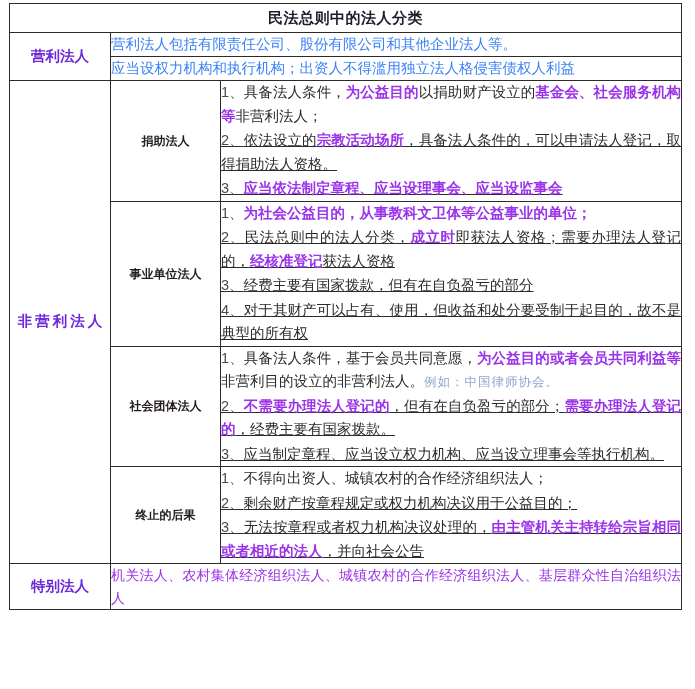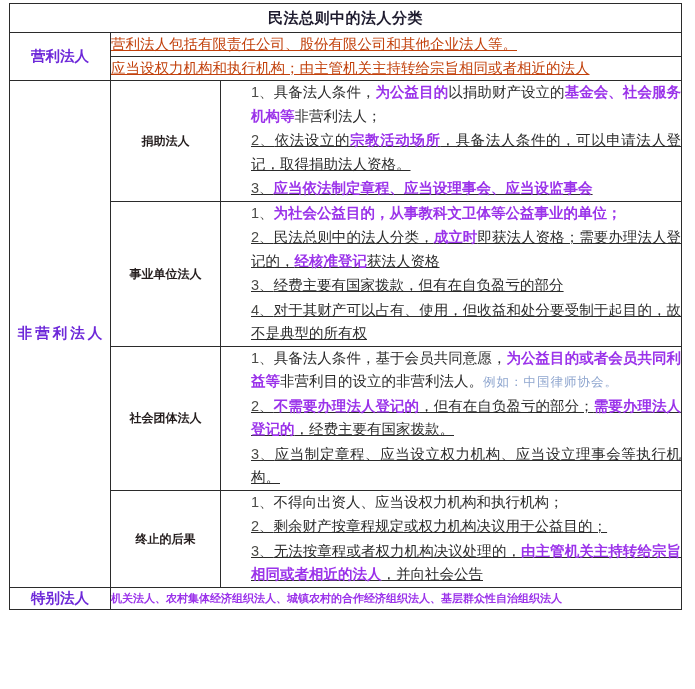--- a/index.html
+++ b/index.html
@@ -67,57 +67,55 @@
   .content-cell {
     font-size: 14.5px;
     color: #2b2b2b;
     line-height: 1.62;
     padding: 4px 7px 5px 8px;
     text-align: justify;
     text-justify: inter-ideograph;
   }
   .content-cell .ln {
     display: block;
-    margin-left: 30px;
   }
   .content-cell .ln + .ln {
     margin-top: 1px;
     text-decoration: underline;
   }
 
   
   .plain-line {
     font-size: 14.5px;
-    color: #c2410c;
+    color: #3b82f6;
     padding: 5px 7px 5px 8px;
     line-height: 1.6;
     height: 22px;
-    text-decoration: underline;
   }
 
   
   .hl {
     color: #9b33ea;
     font-weight: bold;
   }
   .num {
     color: #4a4a46;
   }
   .eg {
     color: #8fa6cf;
     font-size: 12.5px;
     font-family: Liberation Serif, serif;
     letter-spacing: 1px;
   }
 
   
   .purple-block {
     color: #9b33ea;
-    font-weight: bold;
-    font-size: 11px;
+    font-weight: normal;
+    font-size: 14px;
     line-height: 1.62;
     padding: 5px 7px 6px 8px;
     text-align: justify;
     text-justify: inter-ideograph;
   }
 </style>
 </head>
 <body>
 
 <table id="legal-person-table">
@@ -130,21 +128,21 @@
 
     <tr>
       <td class="title-cell" colspan="3">民法总则中的法人分类</td>
     </tr>
 
     <tr>
       <td class="cat-label" rowspan="2">营利法人</td>
       <td class="plain-line" colspan="2">营利法人包括有限责任公司、股份有限公司和其他企业法人等。</td>
     </tr>
     <tr>
-      <td class="plain-line" colspan="2">应当设权力机构和执行机构；由主管机关主持转给宗旨相同或者相近的法人</td>
+      <td class="plain-line" colspan="2">应当设权力机构和执行机构；出资人不得滥用独立法人格侵害债权人利益</td>
     </tr>
 
     <tr>
       <td class="cat-label spaced" rowspan="4">非营利法人</td>
       <td class="sub-label">捐助法人</td>
       <td class="content-cell">
           <span class="ln"><span class="num">1、</span><span>具备法人条件，</span><span class="hl">为公益目的</span><span>以捐助财产设立的</span><span class="hl">基金会、社会服务机构等</span><span>非营利法人；</span></span>
           <span class="ln"><span class="num">2、</span><span>依法设立的</span><span class="hl">宗教活动场所</span><span>，具备法人条件的，可以申请法人登记，取得捐助法人资格。</span></span>
           <span class="ln"><span class="num">3、</span><span class="hl">应当依法制定章程、应当设理事会、应当设监事会</span></span>
         </td>
@@ -165,21 +163,21 @@
       <td class="content-cell">
           <span class="ln"><span class="num">1、</span><span>具备法人条件，基于会员共同意愿，</span><span class="hl">为公益目的或者会员共同利益等</span><span>非营利目的设立的非营利法人。</span><span class="eg">例如：中国律师协会。</span></span>
           <span class="ln"><span class="num">2、</span><span class="hl">不需要办理法人登记的</span><span>，但有在自负盈亏的部分；</span><span class="hl">需要办理法人登记的</span><span>，经费主要有国家拨款。</span></span>
           <span class="ln"><span class="num">3、</span><span>应当制定章程、应当设立权力机构、应当设立理事会等执行机构。</span></span>
         </td>
     </tr>
 
     <tr>
       <td class="sub-label">终止的后果</td>
       <td class="content-cell">
-          <span class="ln"><span class="num">1、</span><span>不得向出资人、应当设权力机构和执行机构；</span></span>
+          <span class="ln"><span class="num">1、</span><span>不得向出资人、城镇农村的合作经济组织法人；</span></span>
           <span class="ln"><span class="num">2、</span><span>剩余财产按章程规定或权力机构决议用于公益目的；</span></span>
           <span class="ln"><span class="num">3、</span><span>无法按章程或者权力机构决议处理的，</span><span class="hl">由主管机关主持转给宗旨相同或者相近的法人</span><span>，并向社会公告</span></span>
         </td>
     </tr>
 
     <tr>
       <td class="cat-label">特别法人</td>
       <td class="purple-block" colspan="2">机关法人、农村集体经济组织法人、城镇农村的合作经济组织法人、基层群众性自治组织法人</td>
     </tr>
 

